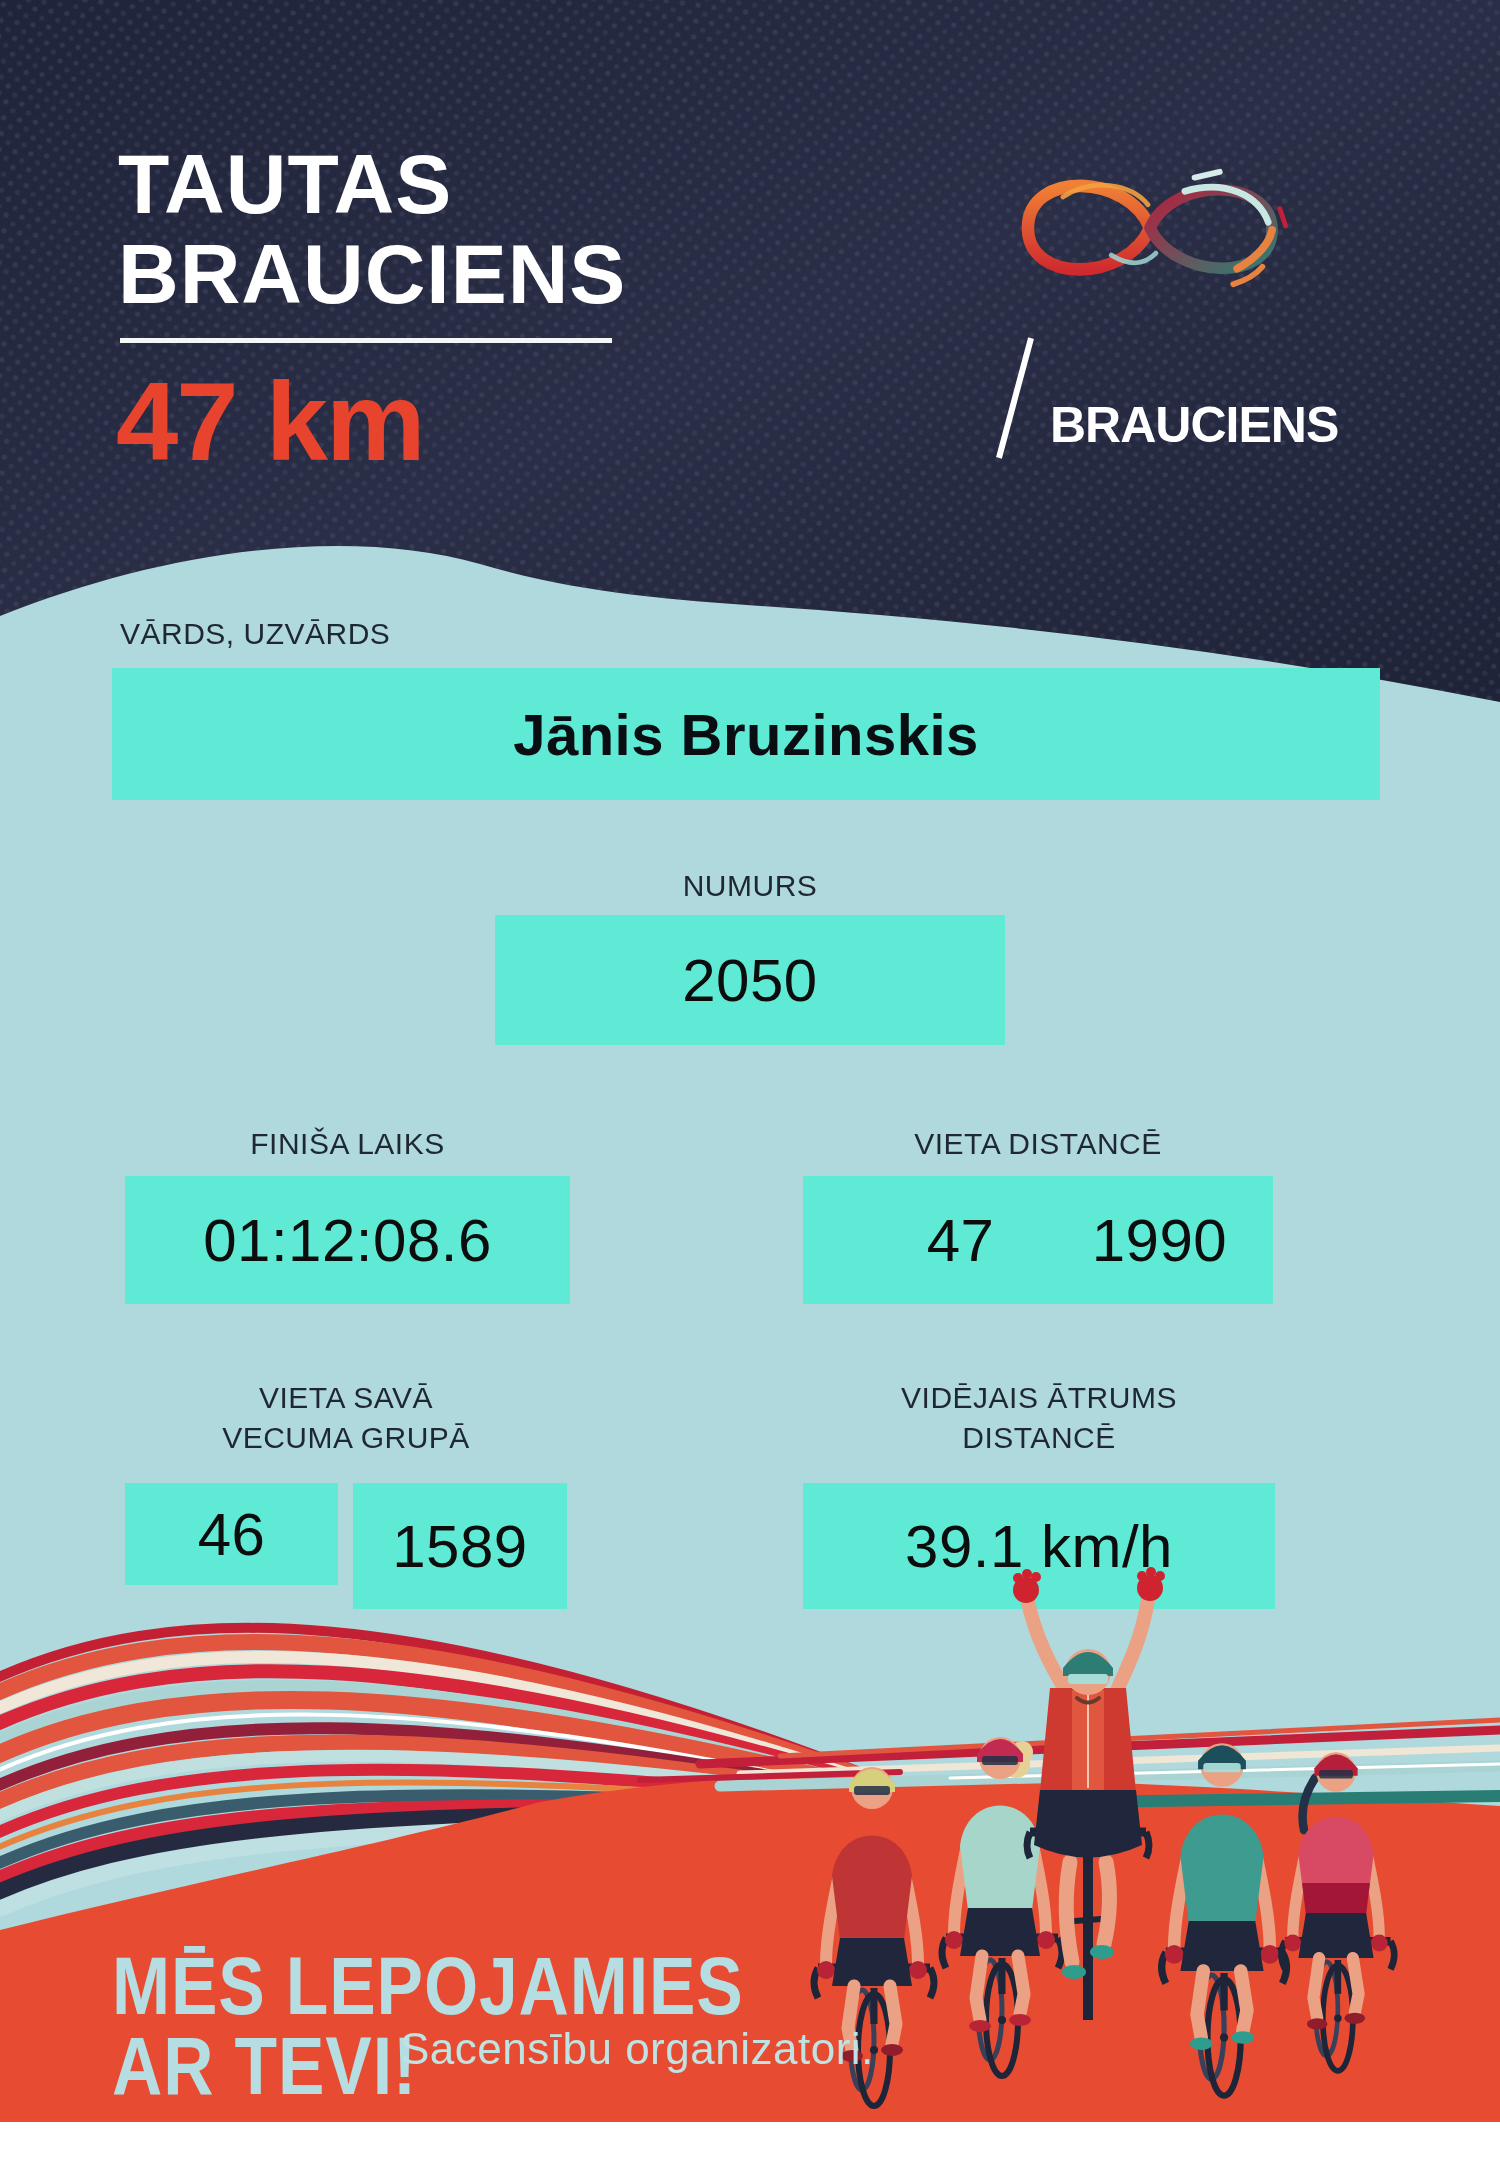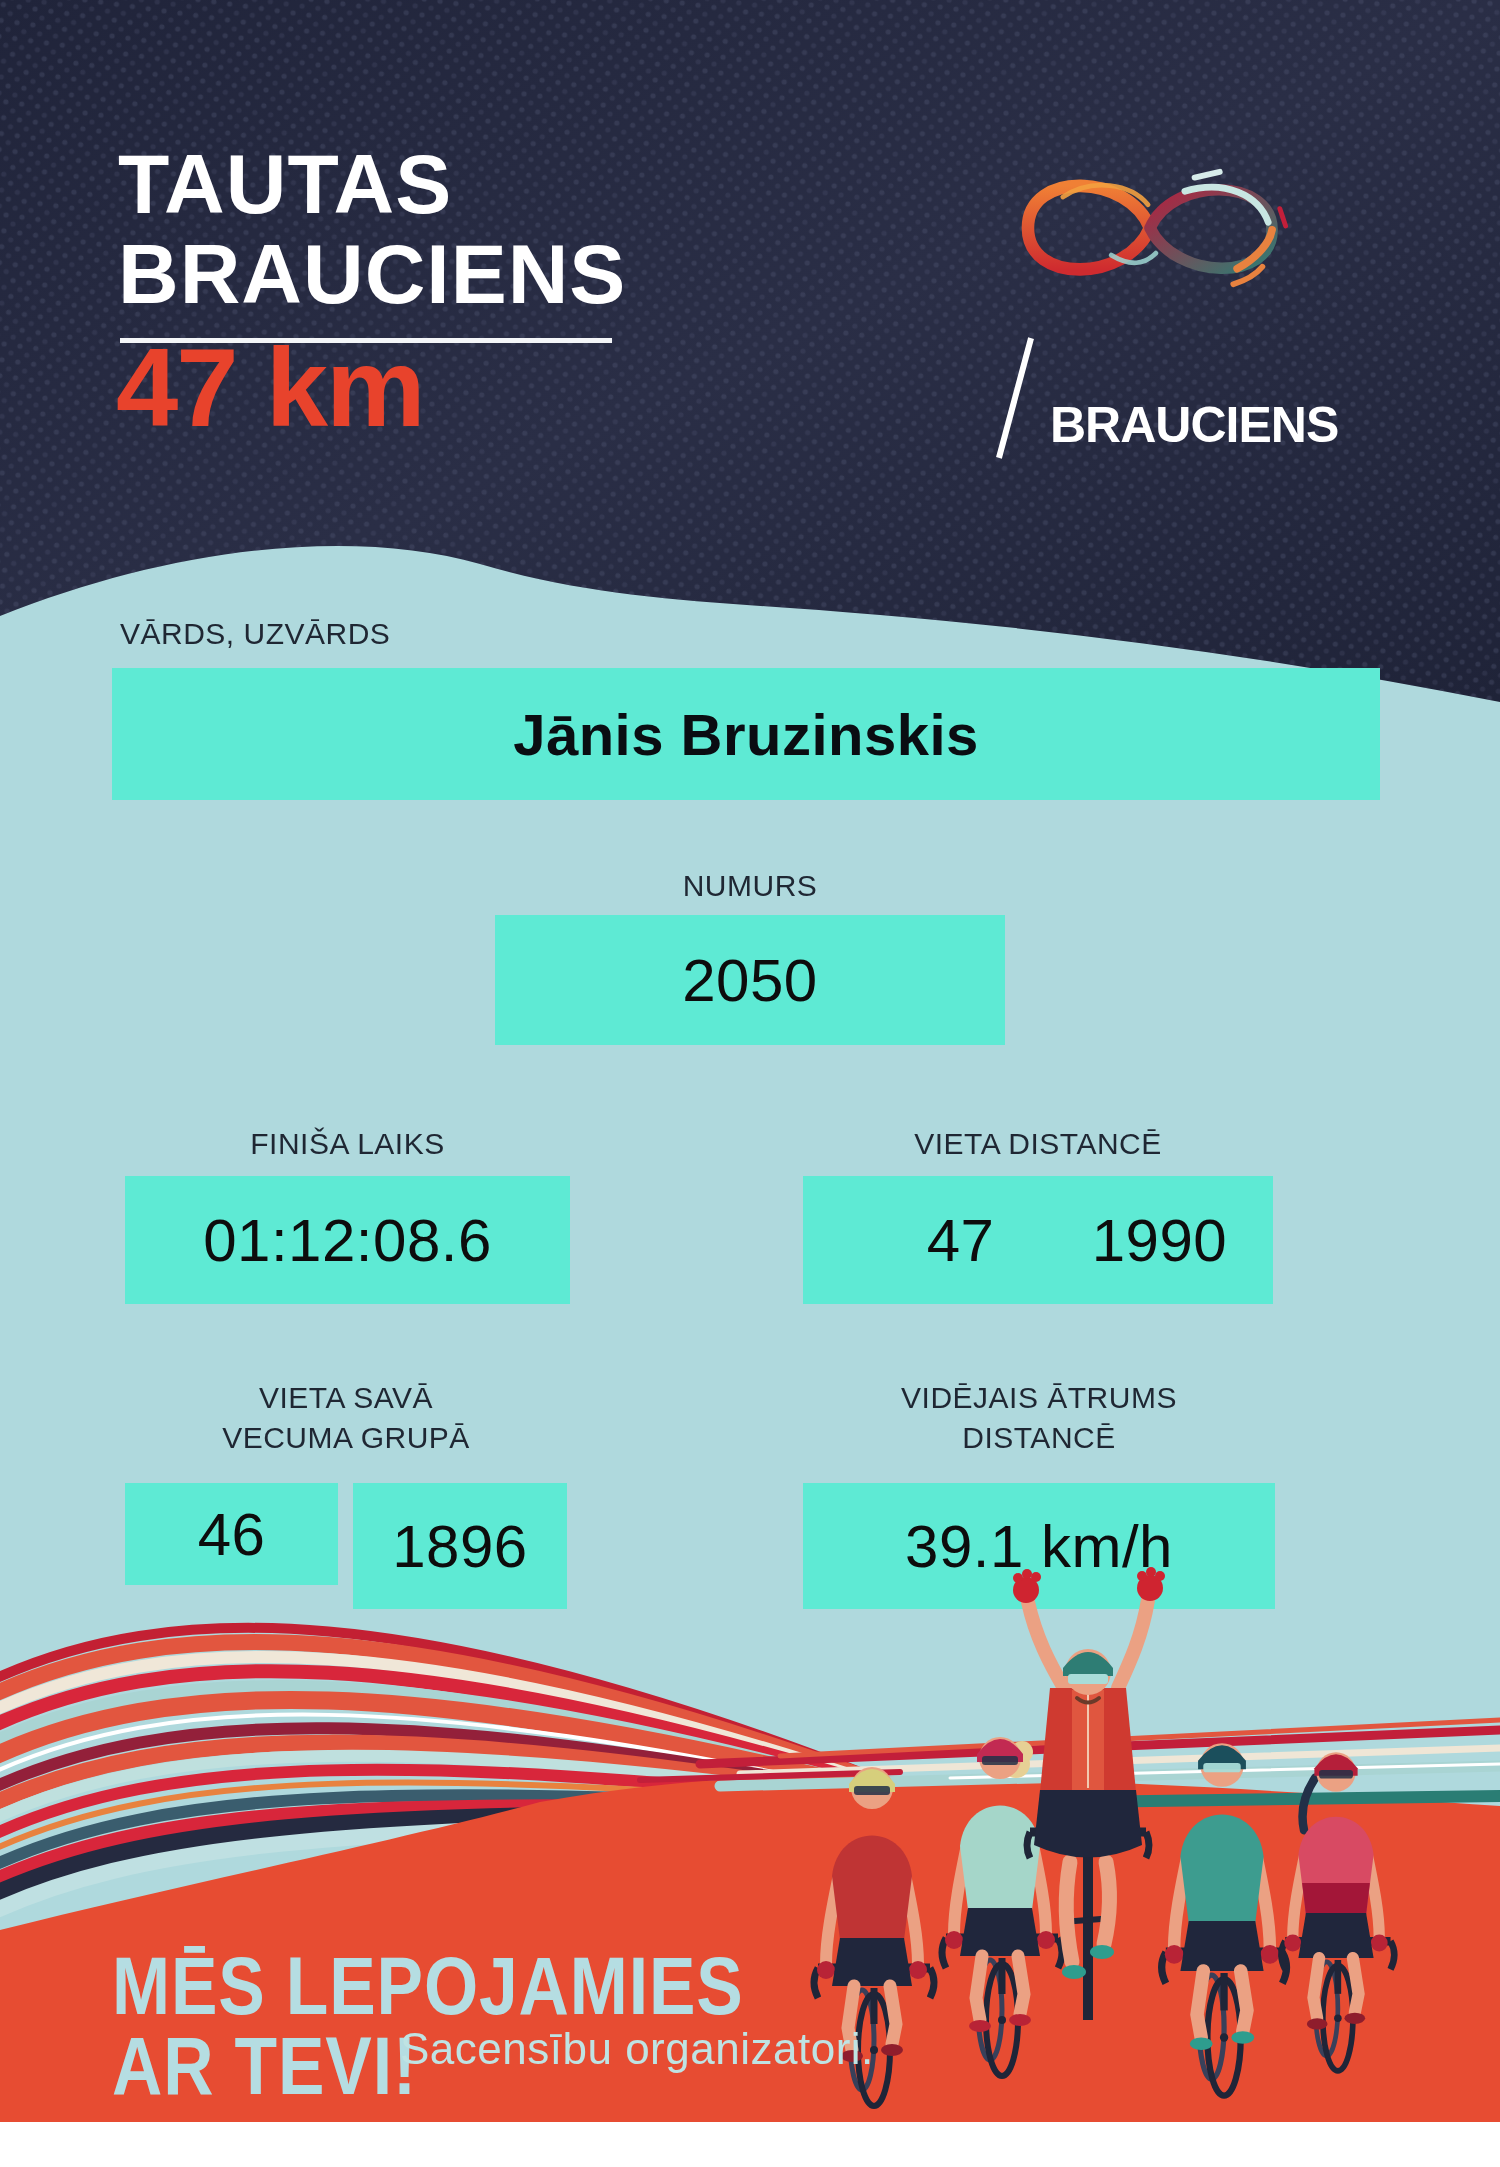--- a/index.html
+++ b/index.html
@@ -5,21 +5,21 @@
   html,body{margin:0;padding:0;}
   body{width:1500px;height:2167px;background:#ffffff;font-family:"Liberation Sans",sans-serif;position:relative;overflow:hidden;}
   .poster{position:absolute;inset:0;}
   .bg-blue{position:absolute;left:0;top:0;width:1500px;height:2122px;background:#afd9dd;}
   .abs{position:absolute;}
   svg{display:block;}
 
   
   .title-line{position:absolute;left:118px;color:#ffffff;font-weight:700;font-size:84px;letter-spacing:1px;line-height:1;}
   .divider{position:absolute;left:120px;top:338px;width:492px;height:5px;background:#f4f6f8;}
-  .distance{position:absolute;left:116px;top:332px;color:#e8432c;font-weight:700;font-size:112px;letter-spacing:-2px;line-height:1;}
+  .distance{position:absolute;left:116px;top:366px;color:#e8432c;font-weight:700;font-size:112px;letter-spacing:-2px;line-height:1;}
   .logo-slash{position:absolute;left:1012px;top:336px;width:6px;height:124px;background:#ffffff;transform:rotate(15deg);}
   .brand-line{position:absolute;left:1050px;color:#ffffff;font-weight:700;font-size:50px;letter-spacing:-1px;line-height:1;white-space:nowrap;}
   .edition{color:#e0502f;margin-right:12px;}
 
   
   .lbl{position:absolute;color:#1f2733;font-size:30px;letter-spacing:.5px;line-height:40px;}
   .lbl.center{text-align:center;}
   .box{position:absolute;background:#5eead4;}
   .val{width:100%;height:100%;display:flex;align-items:center;justify-content:center;font-size:60px;color:#0d0d0d;letter-spacing:.5px;}
   .val.name{font-weight:700;font-size:58px;color:#0a0d12;}
@@ -104,21 +104,21 @@
   </div>
 
   <div class="lbl center" style="left:125px;width:442px;top:1378px;">
     <div>VIETA SAVĀ</div>
     <div>VECUMA GRUPĀ</div>
   </div>
   <div class="box" style="left:125px;top:1483px;width:213px;height:102px;">
     <div class="val">46</div>
   </div>
   <div class="box" style="left:353px;top:1483px;width:214px;height:126px;">
-    <div class="val">1896</div>
+    <div class="val">1589</div>
   </div>
 
   <div class="lbl center" style="left:803px;width:472px;top:1378px;">
     <div>VIDĒJAIS ĀTRUMS</div>
     <div>DISTANCĒ</div>
   </div>
   <div class="box" style="left:803px;top:1483px;width:472px;height:126px;">
     <div class="val">39.1 km/h</div>
   </div>
 

